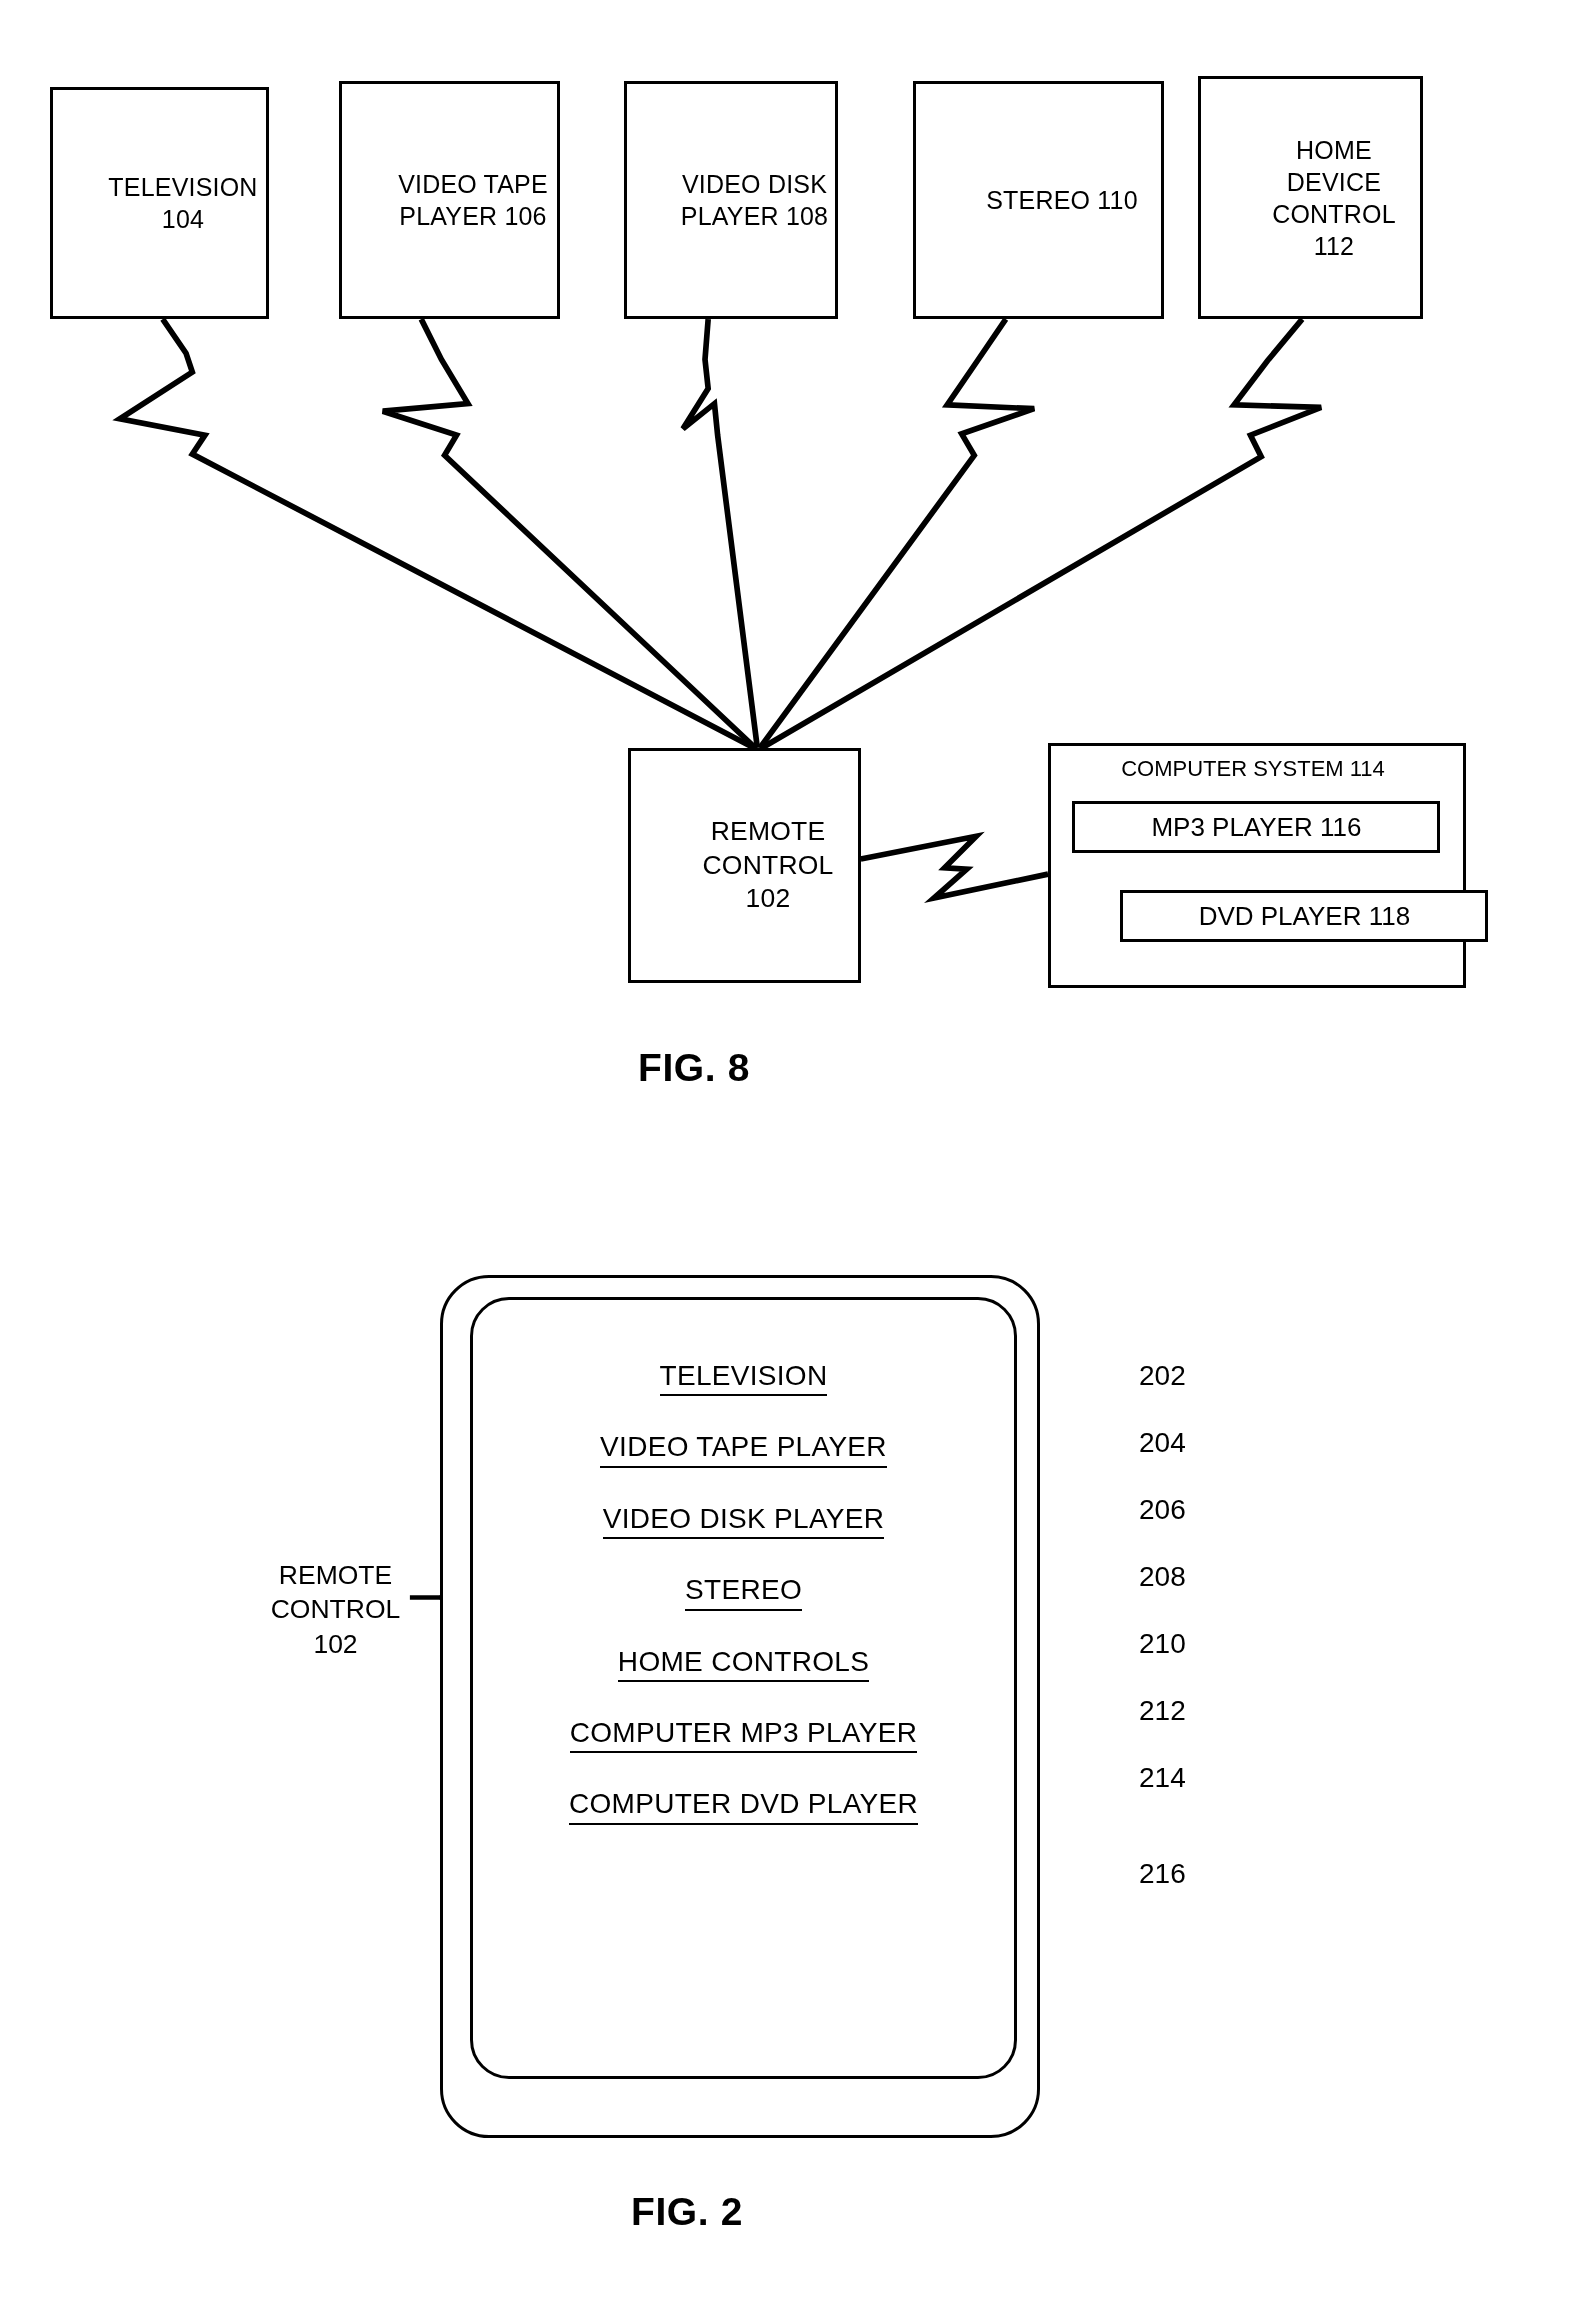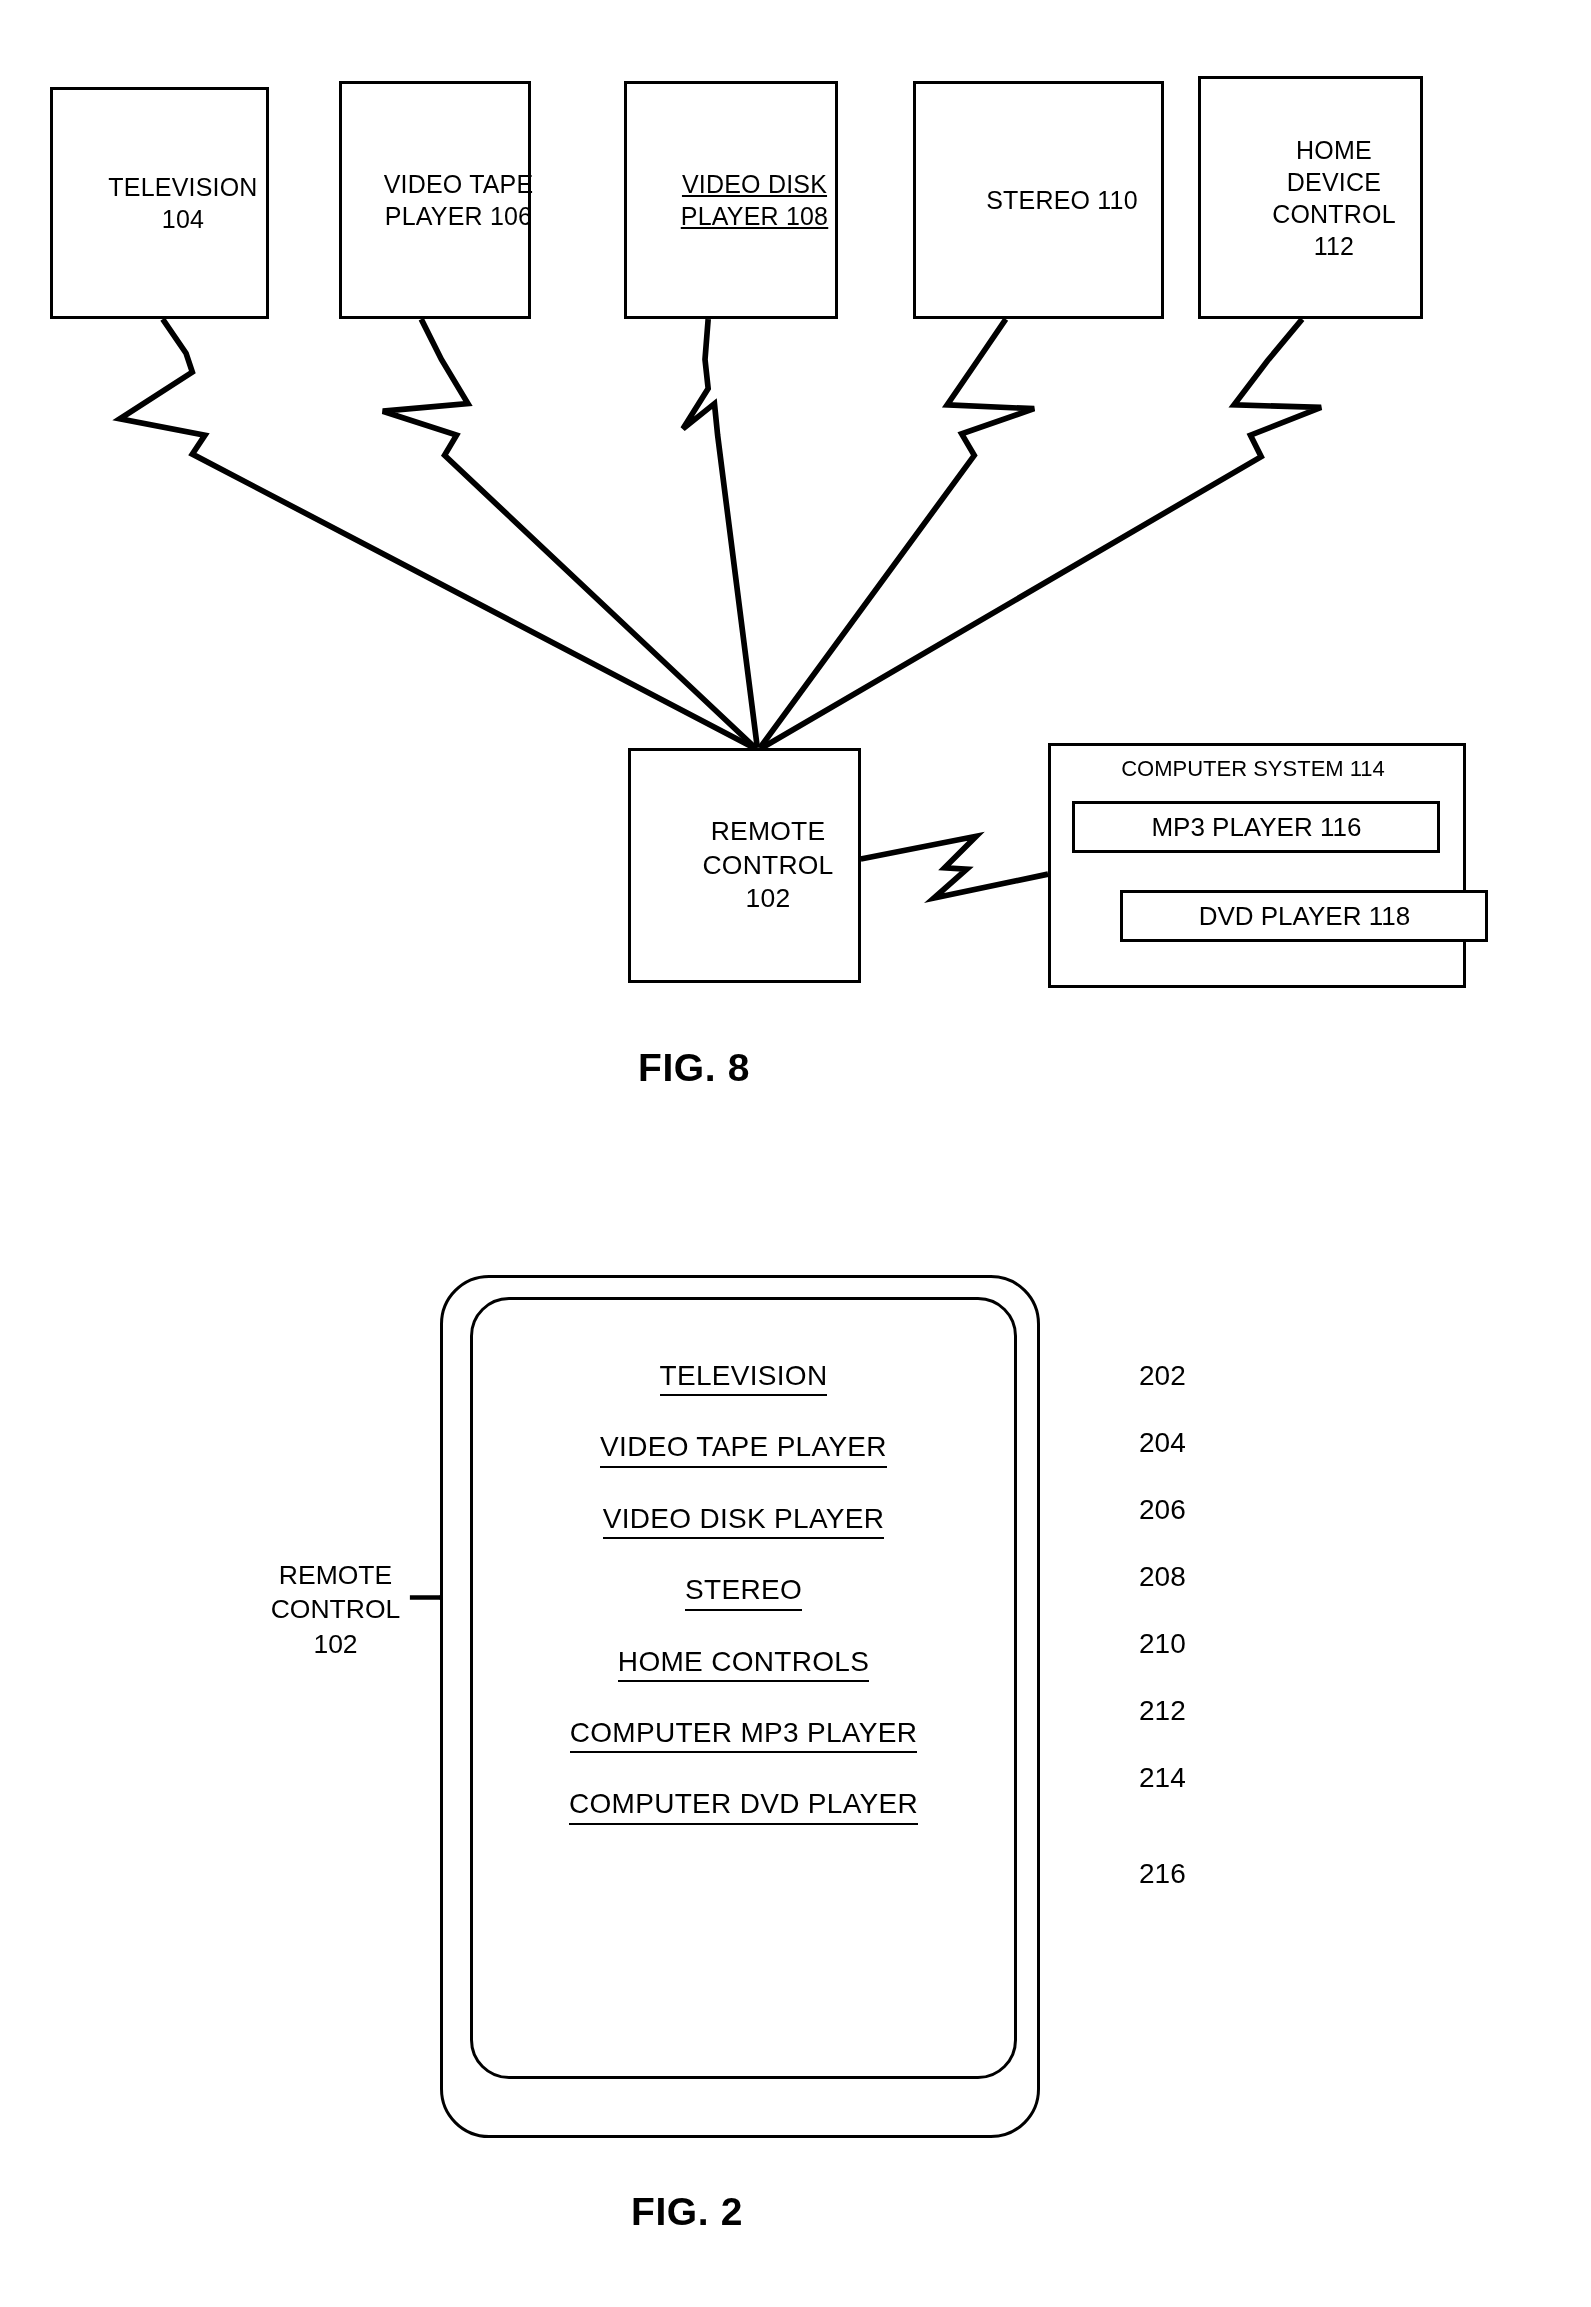--- a/index.html
+++ b/index.html
@@ -37,22 +37,22 @@
     text-align: center;
     font-size: 25px;
     line-height: 1.28;
     letter-spacing: 0.2px;
     font-family: "Liberation Sans", sans-serif;
     padding-left: 47px;
   }
   .fig1-box .line { display: block; white-space: nowrap; }
 
   .dev-tv   { left: 50px;  top: 87px; width: 219px; height: 232px; }
-  .dev-vtp  { left: 339px; top: 81px; width: 192px; height: 238px; }
-  .dev-vdp  { left: 624px; top: 81px; width: 214px; height: 238px; text-decoration: underline; }
+  .dev-vtp  { left: 339px; top: 81px; width: 221px; height: 238px; }
+  .dev-vdp  { left: 624px; top: 81px; width: 214px; height: 238px; }
   .dev-ster { left: 913px;top: 81px; width: 251px; height: 238px; }
   .dev-hdc  { left: 1198px;top: 76px; width: 225px; height: 243px; }
 
   .rc-box {
     left: 628px; top: 748px; width: 233px; height: 235px;
     font-size: 26.5px;
   }
 
   
   .cs-box {

